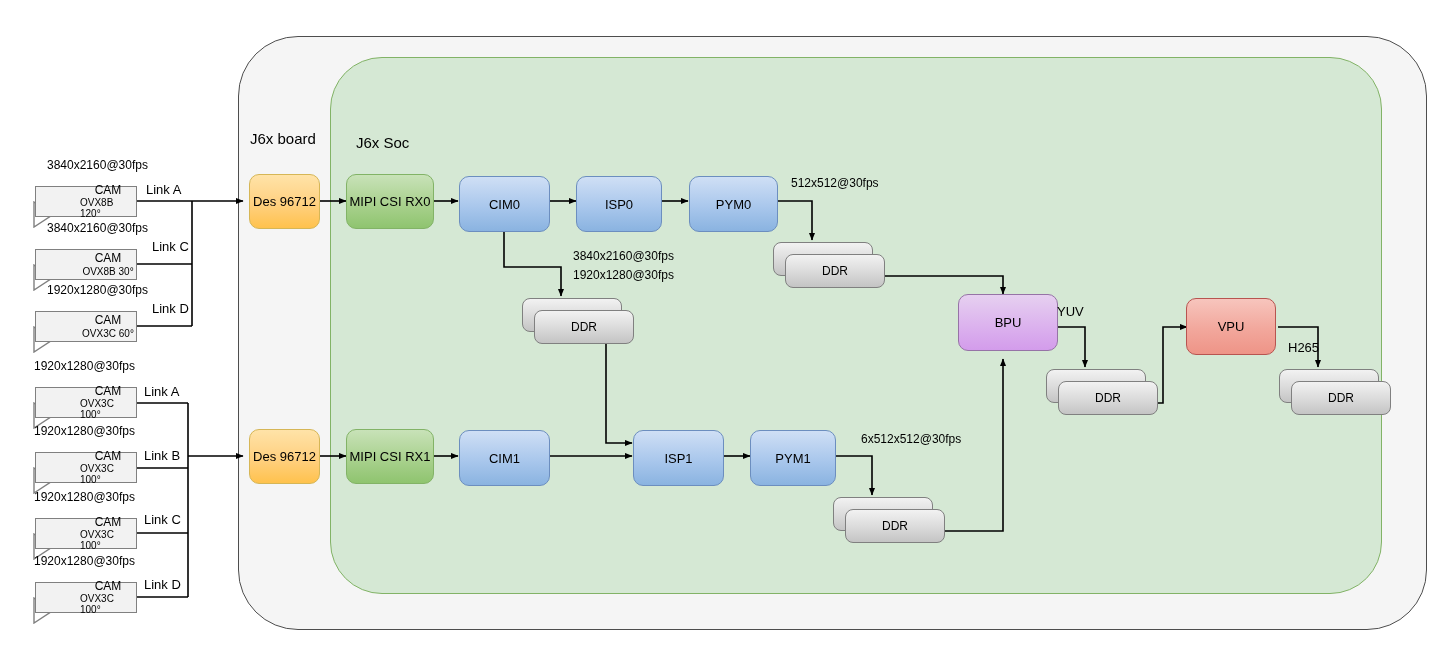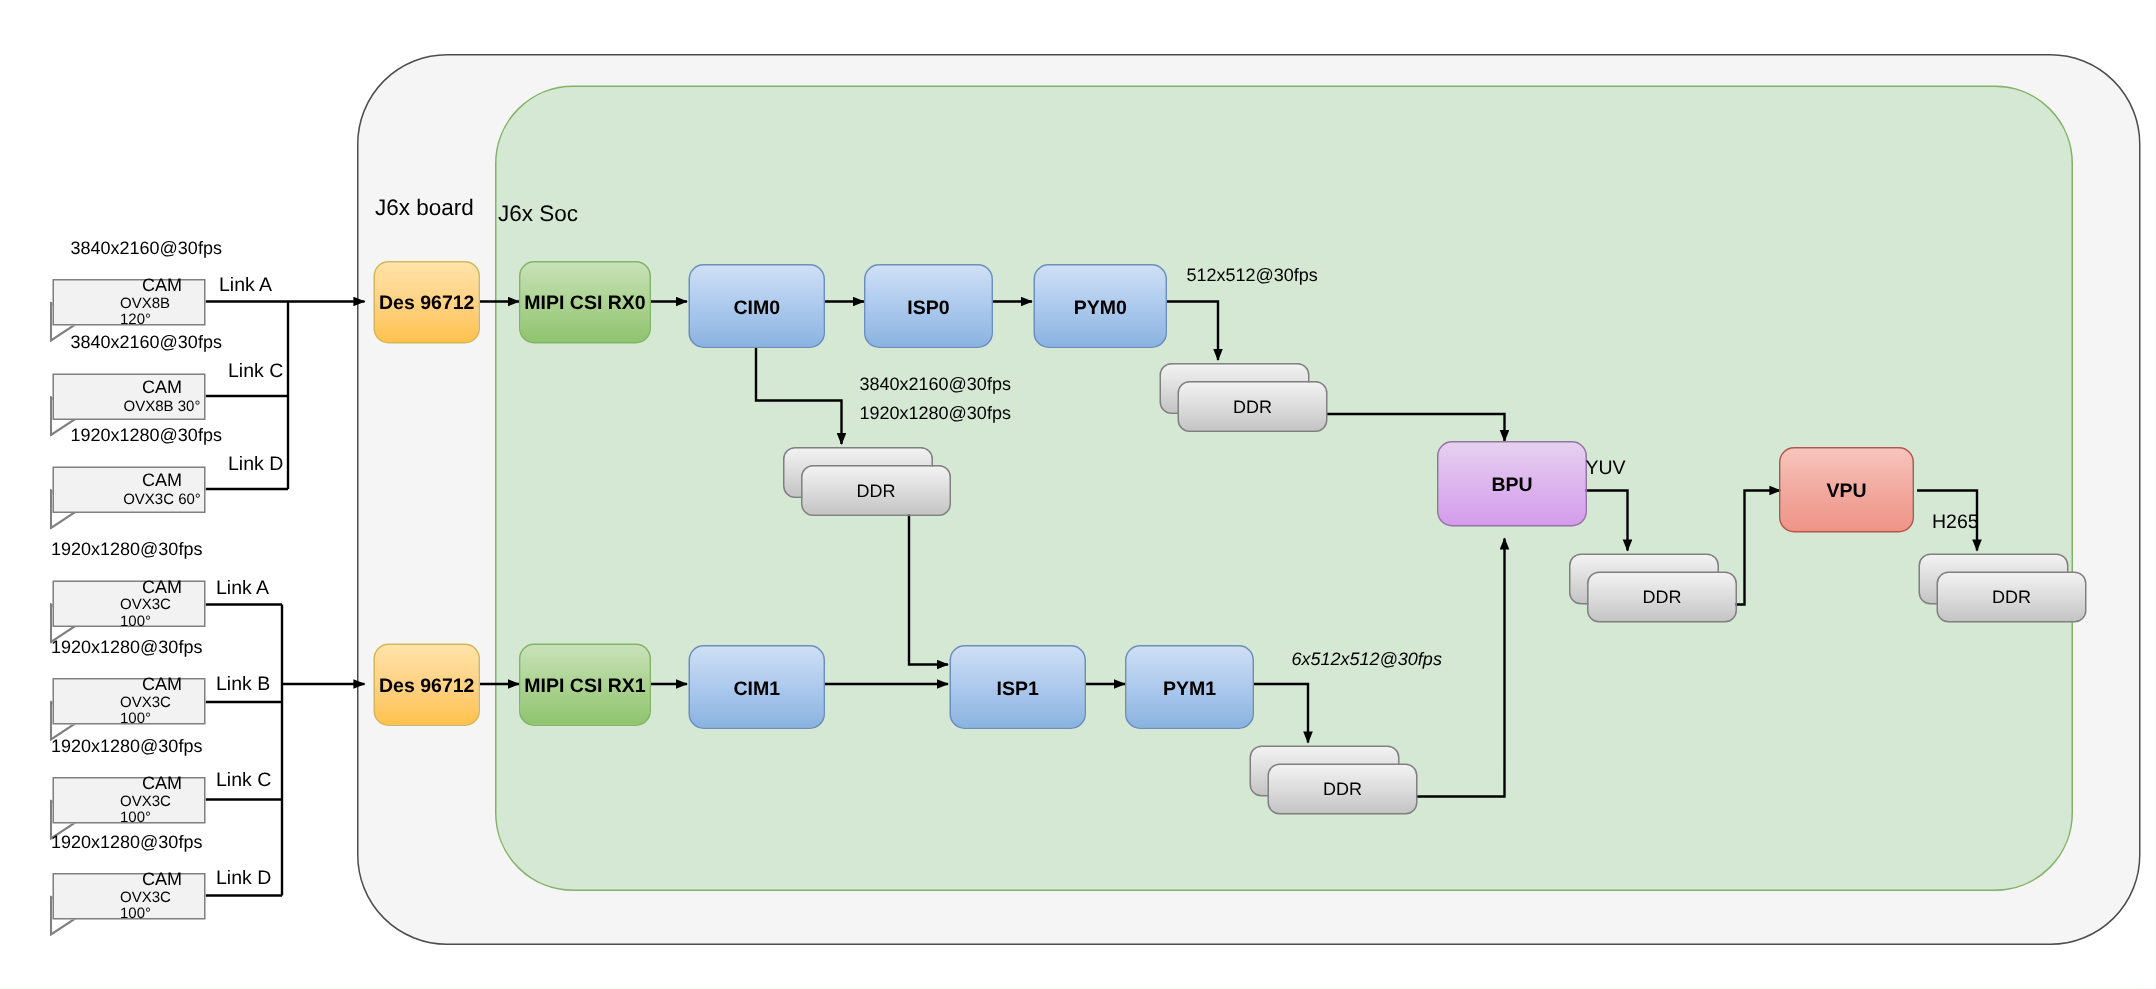--- a/index.html
+++ b/index.html
@@ -53,21 +53,20 @@
     position: absolute;
     box-sizing: border-box;
     display: flex;
     align-items: center;
     justify-content: center;
     font-size: 13px;
     color: #000000;
     text-align: left;
     border-radius: 10px;
     white-space: nowrap;
-    font-weight: bold;
   }
   .node-blue {
     background: linear-gradient(180deg, #cfdff5 0%, #a9c7ec 55%, #8ab3e0 100%);
     border: 1px solid #6c8ebf;
   }
   .node-green {
     background: linear-gradient(180deg, #c8e2b8 0%, #a9d18e 55%, #8fc46f 100%);
     border: 1px solid #82b366;
   }
   .node-orange {
@@ -142,21 +141,21 @@
   .lbl-13 { font-size: 13px; }
 </style>
 </head>
 <body>
 
 <div id="canvas">
 
   <div class="container-board"></div>
   <div class="container-soc"></div>
   <div class="container-label" style="left:250px; top:130px;">J6x board</div>
-  <div class="container-label" style="left:332px; top:134px;">J6x Soc</div>
+  <div class="container-label" style="left:356px; top:134px;">J6x Soc</div>
 
   <svg class="wires" viewBox="0 0 1437 659" xmlns="http://www.w3.org/2000/svg">
     <defs>
       <marker id="arrow" markerWidth="9" markerHeight="9" refX="7.4" refY="3.2" orient="auto" markerUnits="userSpaceOnUse">
         <path d="M0,0 L8,3.2 L0,6.4 z" fill="#000000"></path>
       </marker>
     </defs>
     <g fill="none" stroke="#000000" stroke-width="1.6">
 
       <path d="M137,201 L192,201"></path>
@@ -318,17 +317,17 @@
     <div class="front">DDR</div>
   </div>
   <div class="ddr" style="left:1279px; top:369px;">
     <div class="back"></div>
     <div class="front">DDR</div>
   </div>
 
   <div class="lbl" style="left:791px; top:176px;">512x512@30fps</div>
   <div class="lbl" style="left:573px; top:249px;">3840x2160@30fps</div>
   <div class="lbl" style="left:573px; top:268px;">1920x1280@30fps</div>
-  <div class="lbl" style="left:861px; top:432px;font-style:italic;">6x512x512@30fps</div>
+  <div class="lbl" style="left:861px; top:432px;">6x512x512@30fps</div>
   <div class="lbl lbl-13" style="left:1057px; top:304px;">YUV</div>
   <div class="lbl lbl-13" style="left:1288px; top:304px;margin-top:36px;">H265</div>
 
 </div>
 
 </body></html>

